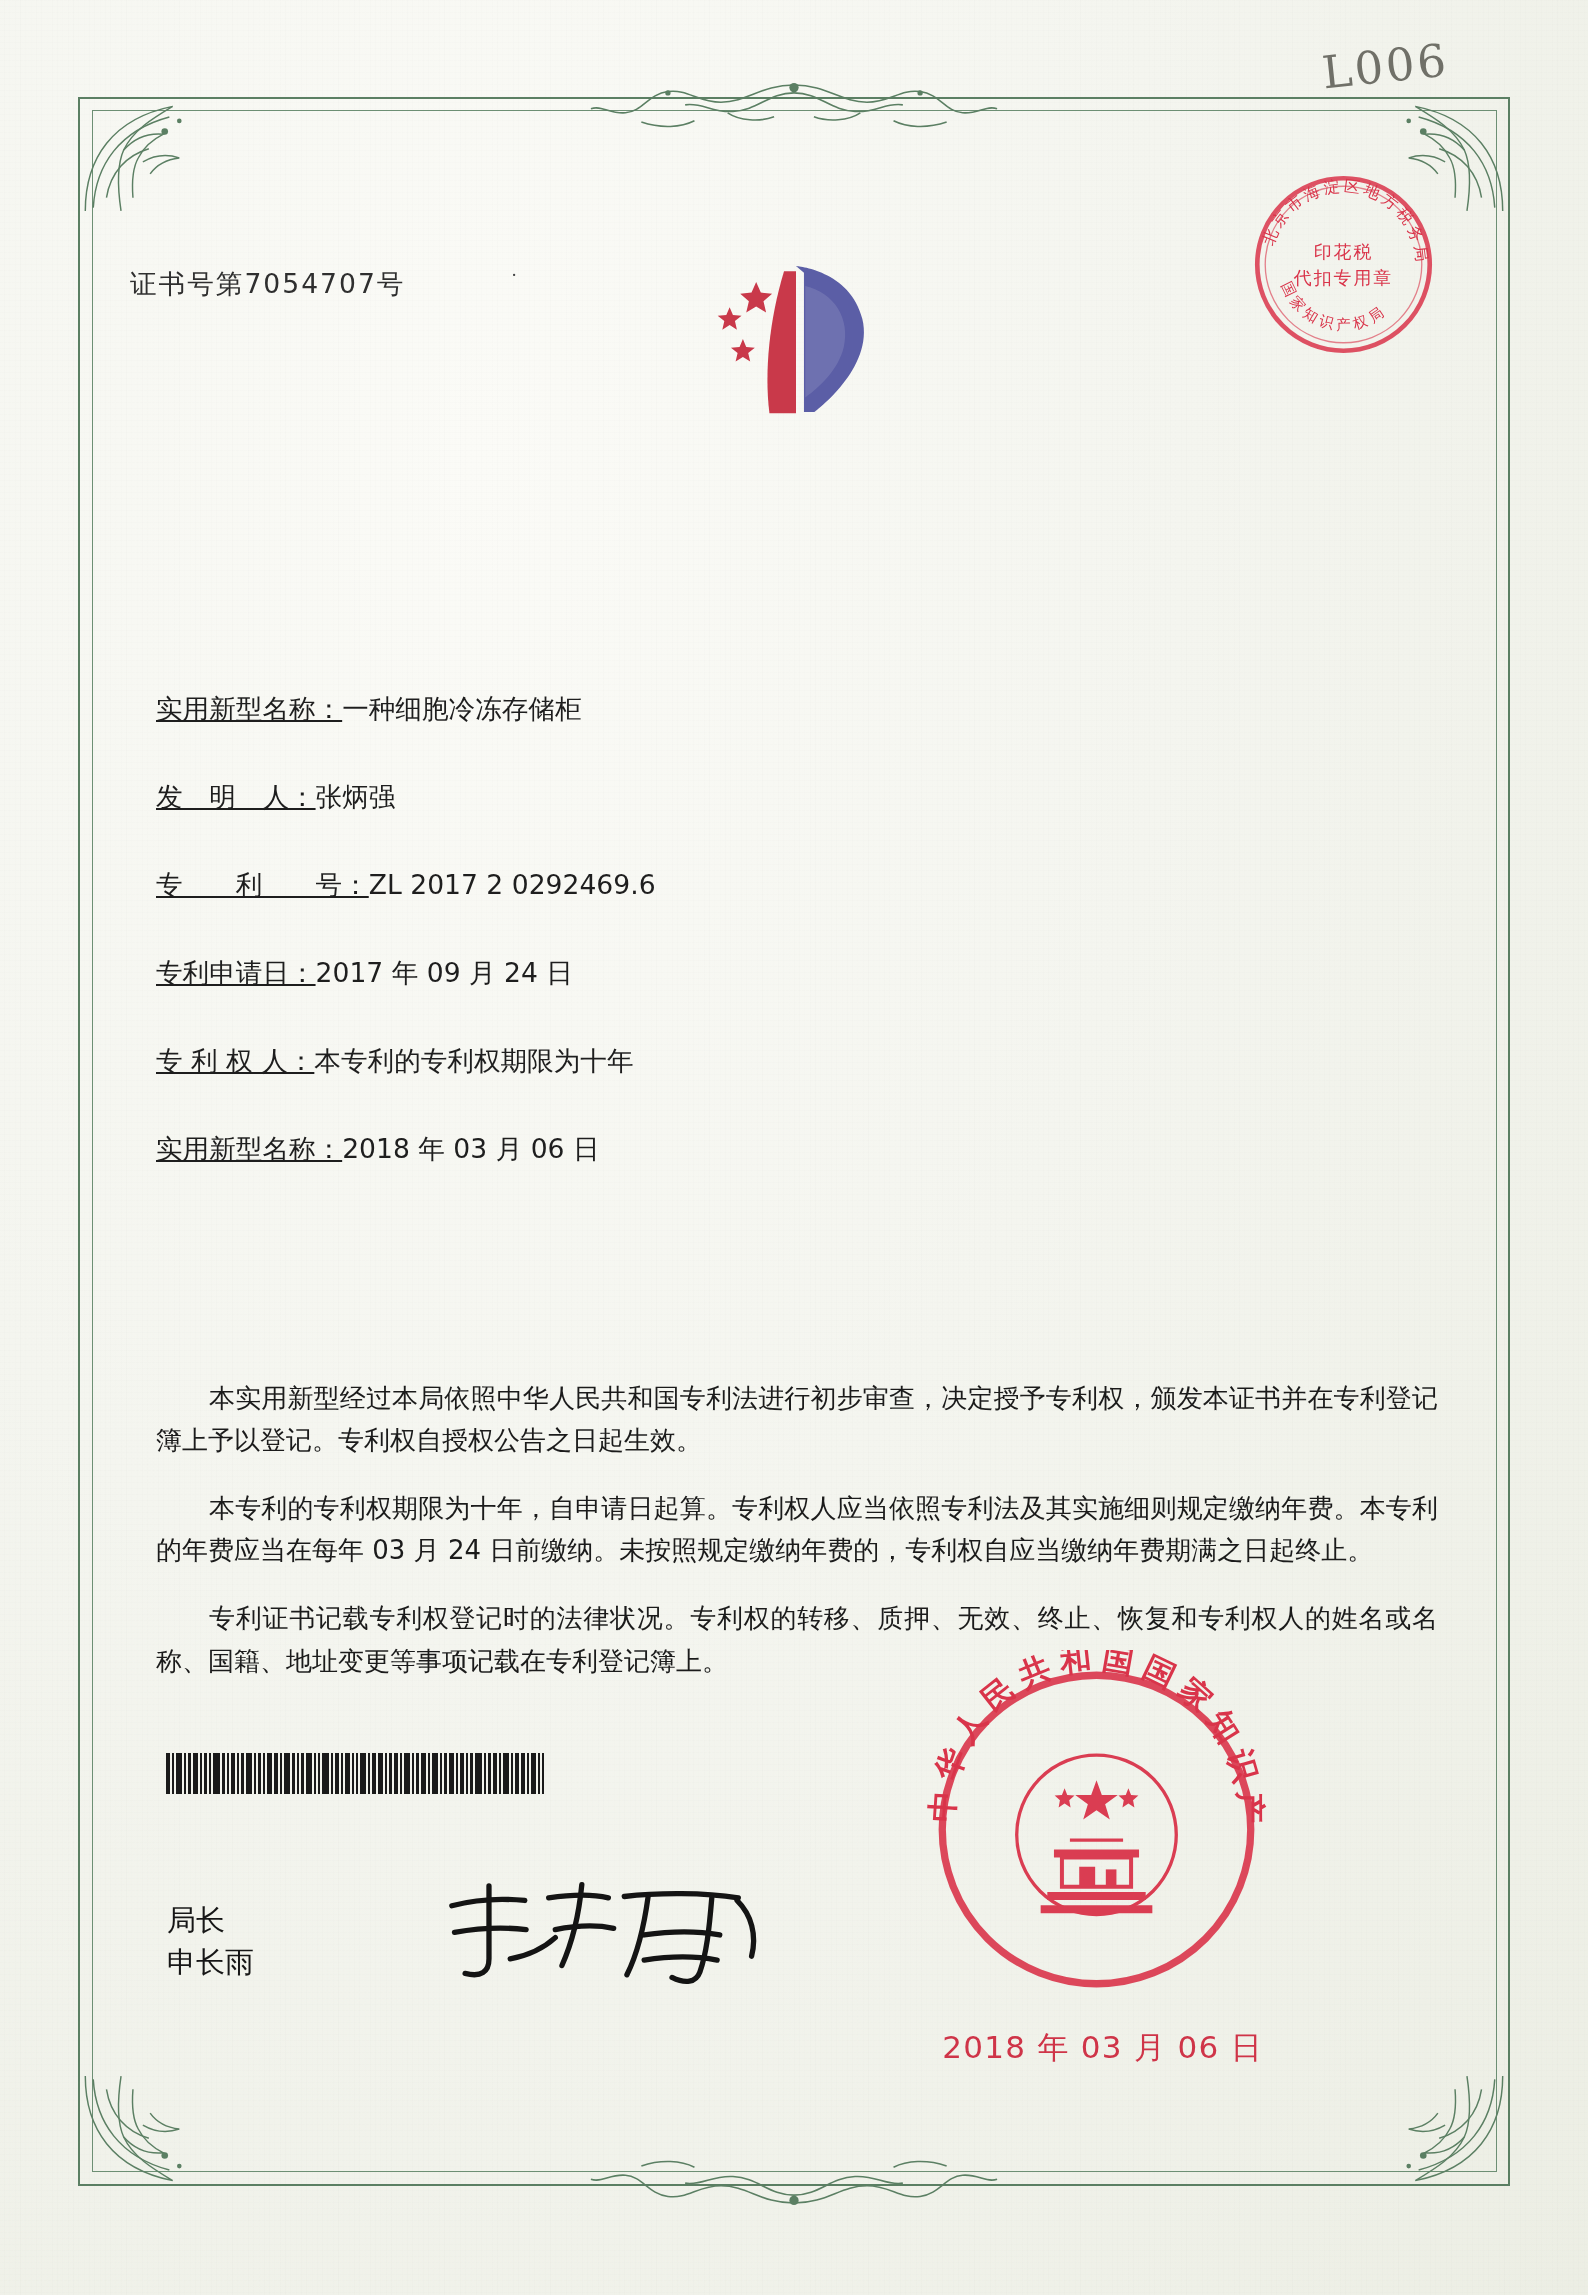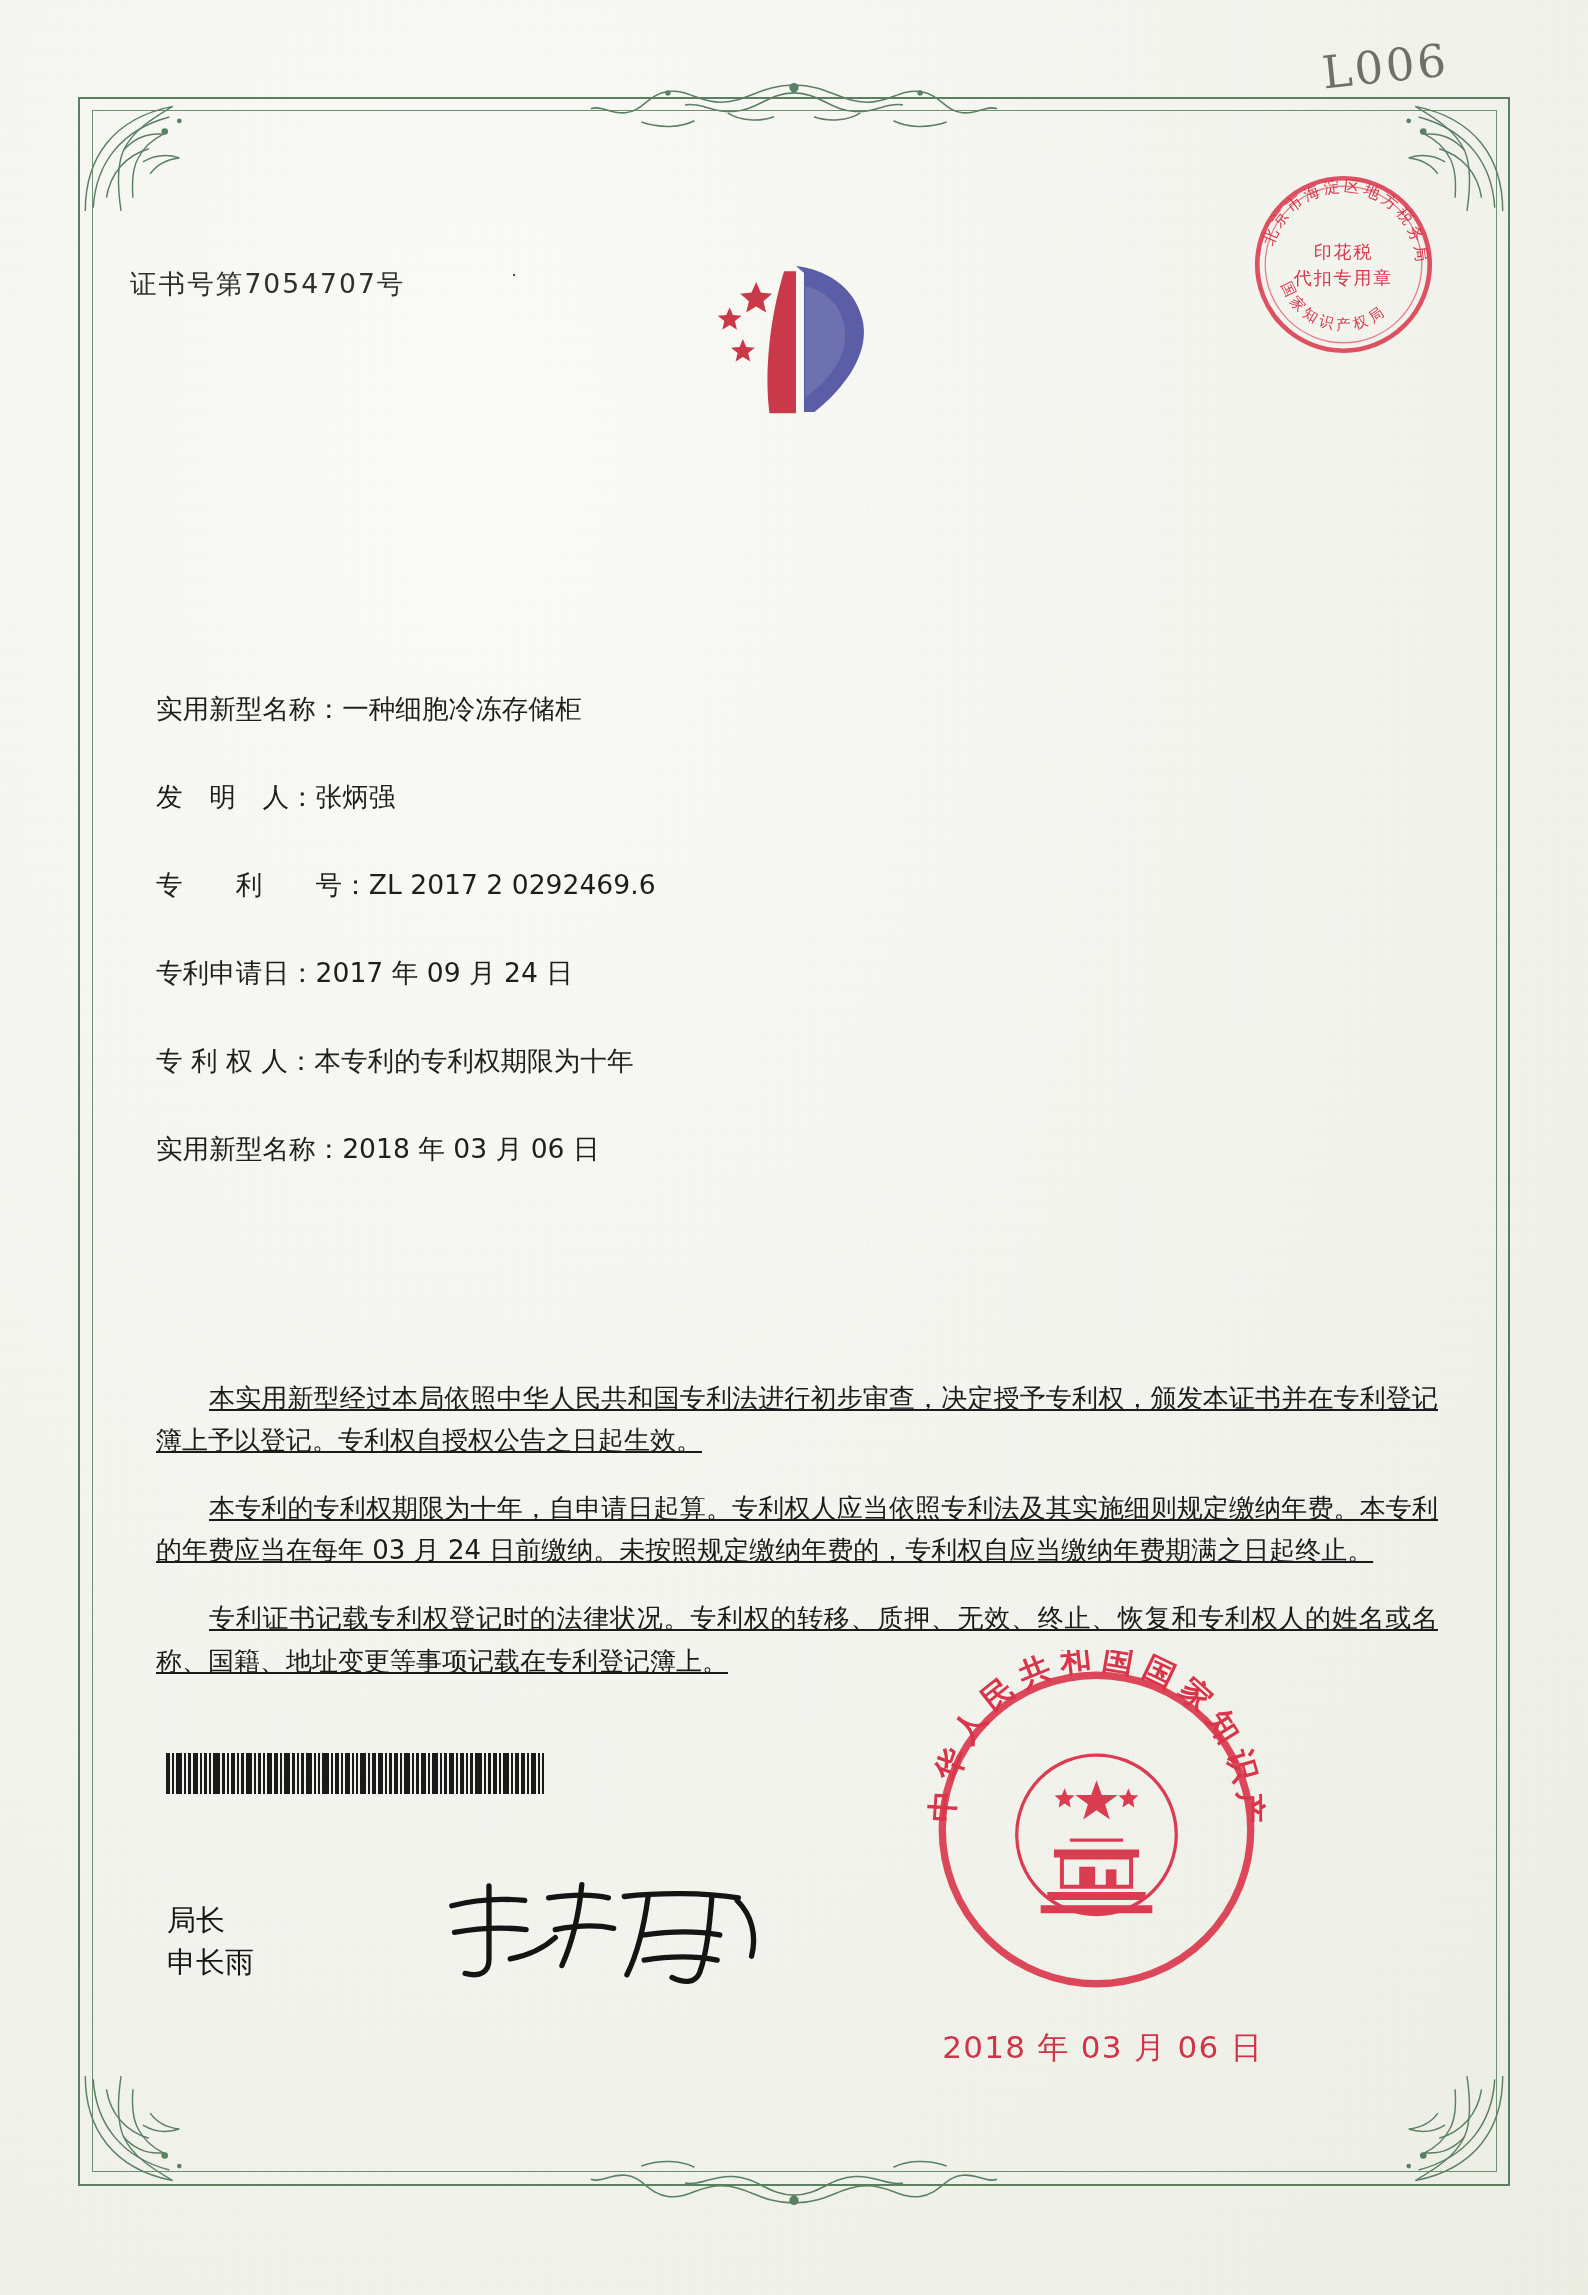--- a/index.html
+++ b/index.html
@@ -91,30 +91,29 @@
 
   
   .fields{
     position:absolute;left:156px;top:691px;width:1262px;
   }
   .field-row{
     display:flex;align-items:baseline;margin-bottom:52px;
     font-size:26.6px;color:#1e1e1e;
     font-family:"DejaVu Sans", sans-serif;
   }
-  .field-label{white-space:pre;}
+  .field-label{white-space:pre;text-decoration:underline;}
   .field-value{margin-left:0px;}
 
   
   .paras{
     position:absolute;left:156px;top:1351px;width:1282px;
     font-size:26px;line-height:1.62;color:#1b1b1b;
     font-family:"DejaVu Sans", sans-serif;
     text-align:justify;
-    text-decoration:underline;
   }
   .para{margin-bottom:10.6px;text-indent:53px;}
 
   
   .barcode{
     position:absolute;left:166px;top:1753px;width:425px;height:41px;
     display:flex;align-items:stretch;
   }
   .barcode span{display:block;background:#1a1a1a;margin-right:2px;}
 

